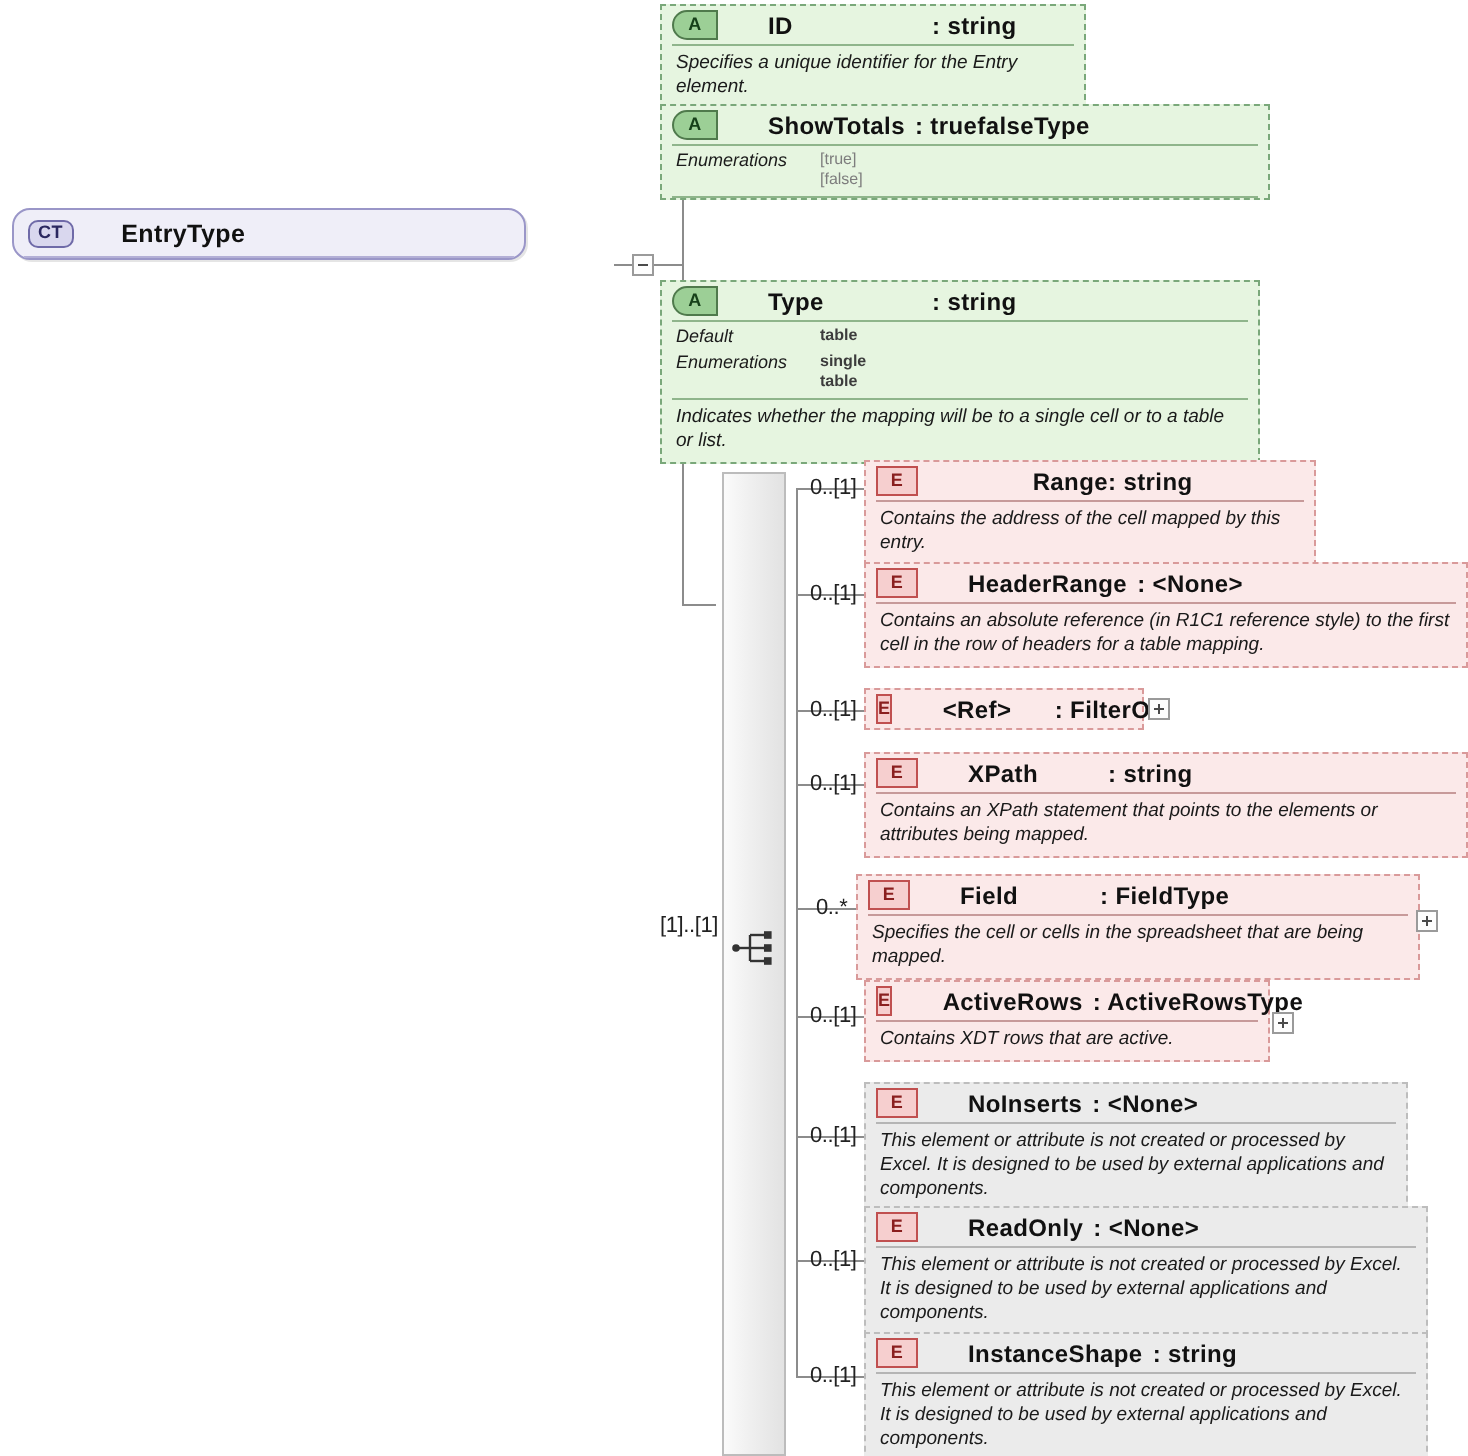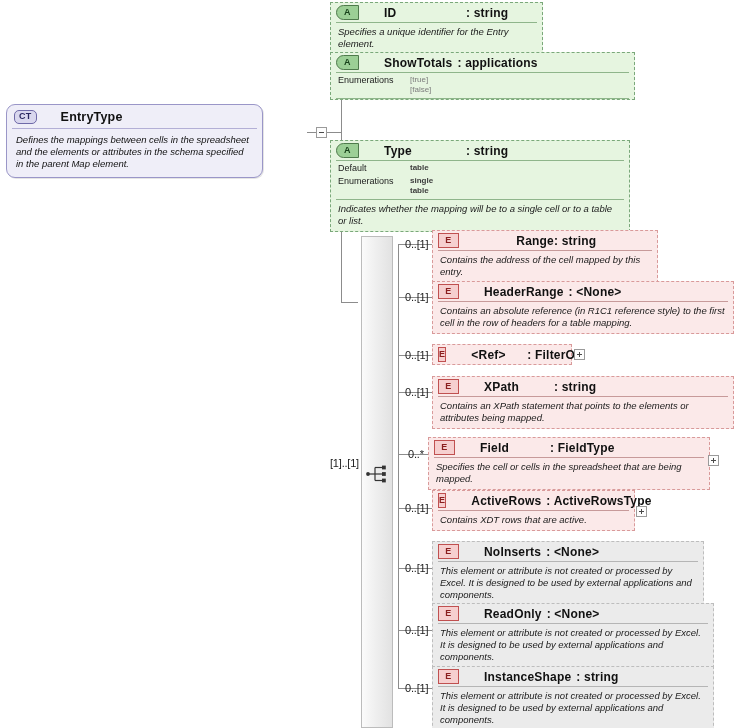--- a/index.html
+++ b/index.html
@@ -54,21 +54,21 @@
     width:21px;height:13px;margin-right:9px;
     background:#9ccf96;border:1px solid #4f7a4c;
     border-top-left-radius:8px;border-bottom-left-radius:8px;
     color:#17411a;font-size:9px;font-weight:bold;font-style:normal;
     text-align:center;line-height:12px;letter-spacing:.3px;
   }
   .attr .facets{
     display:flex;font-size:9px;color:#2a2a2a;padding:2px 6px 3px 7px;
     line-height:1.28;
   }
-  .attr .facets .fk{width:72px;flex:none;color:#1b1b1b;}
+  .attr .facets .fk{font-style:italic;width:72px;flex:none;color:#1b1b1b;}
   .attr .facets .fv{color:#7d7d7d;font-family:Liberation Sans, sans-serif;font-size:8px;}
   .attr .facets .fv b{font-weight:bold;color:#3c3c3c;display:block;}
   .attr .facets .fv span{display:block;}
 
   
   .elem{
     border:1px dashed #d99a9a;
     background:#fbe9e9;
   }
   .elem .rule{background:#c79a9a;}
@@ -159,40 +159,39 @@
   <div class="exp" style="left:316px;top:127px;"></div>
 
   <div class="node ct" style="left:6px;top:104px;width:257px;">
     <div class="hdr">
       <span class="badge-ct">CT</span>
       <span class="nm">EntryType</span>
     </div>
     <div class="rulewrap">
         <div class="rule"></div>
       </div>
-    <div class="desc">Defines the mappings between cells in the spreadsheet and the elements or attributes in the schema specified in the parent Map element.</div>
   </div>
 
   <div class="node attr" style="left:330px;top:2px;width:213px;">
     <div class="hdr">
       <span class="badge-a">A</span>
       <span class="nm" style="min-width:82px;">ID</span>
       <span class="ty">: string</span>
     </div>
     <div class="rulewrap">
         <div class="rule"></div>
       </div>
     <div class="desc">Specifies a unique identifier for the Entry element.</div>
   </div>
 
   <div class="node attr" style="left:330px;top:52px;width:305px;">
     <div class="hdr">
       <span class="badge-a">A</span>
       <span class="nm">ShowTotals</span>
-      <span class="ty" style="margin-left:5px;">: applications</span>
+      <span class="ty" style="margin-left:5px;">: truefalseType</span>
     </div>
     <div class="rulewrap">
         <div class="rule"></div>
       </div>
     <div class="facets">
       <div class="fk">Enumerations</div>
       <div class="fv">
         <span>[true]</span>
         <span>[false]</span>
       </div>

